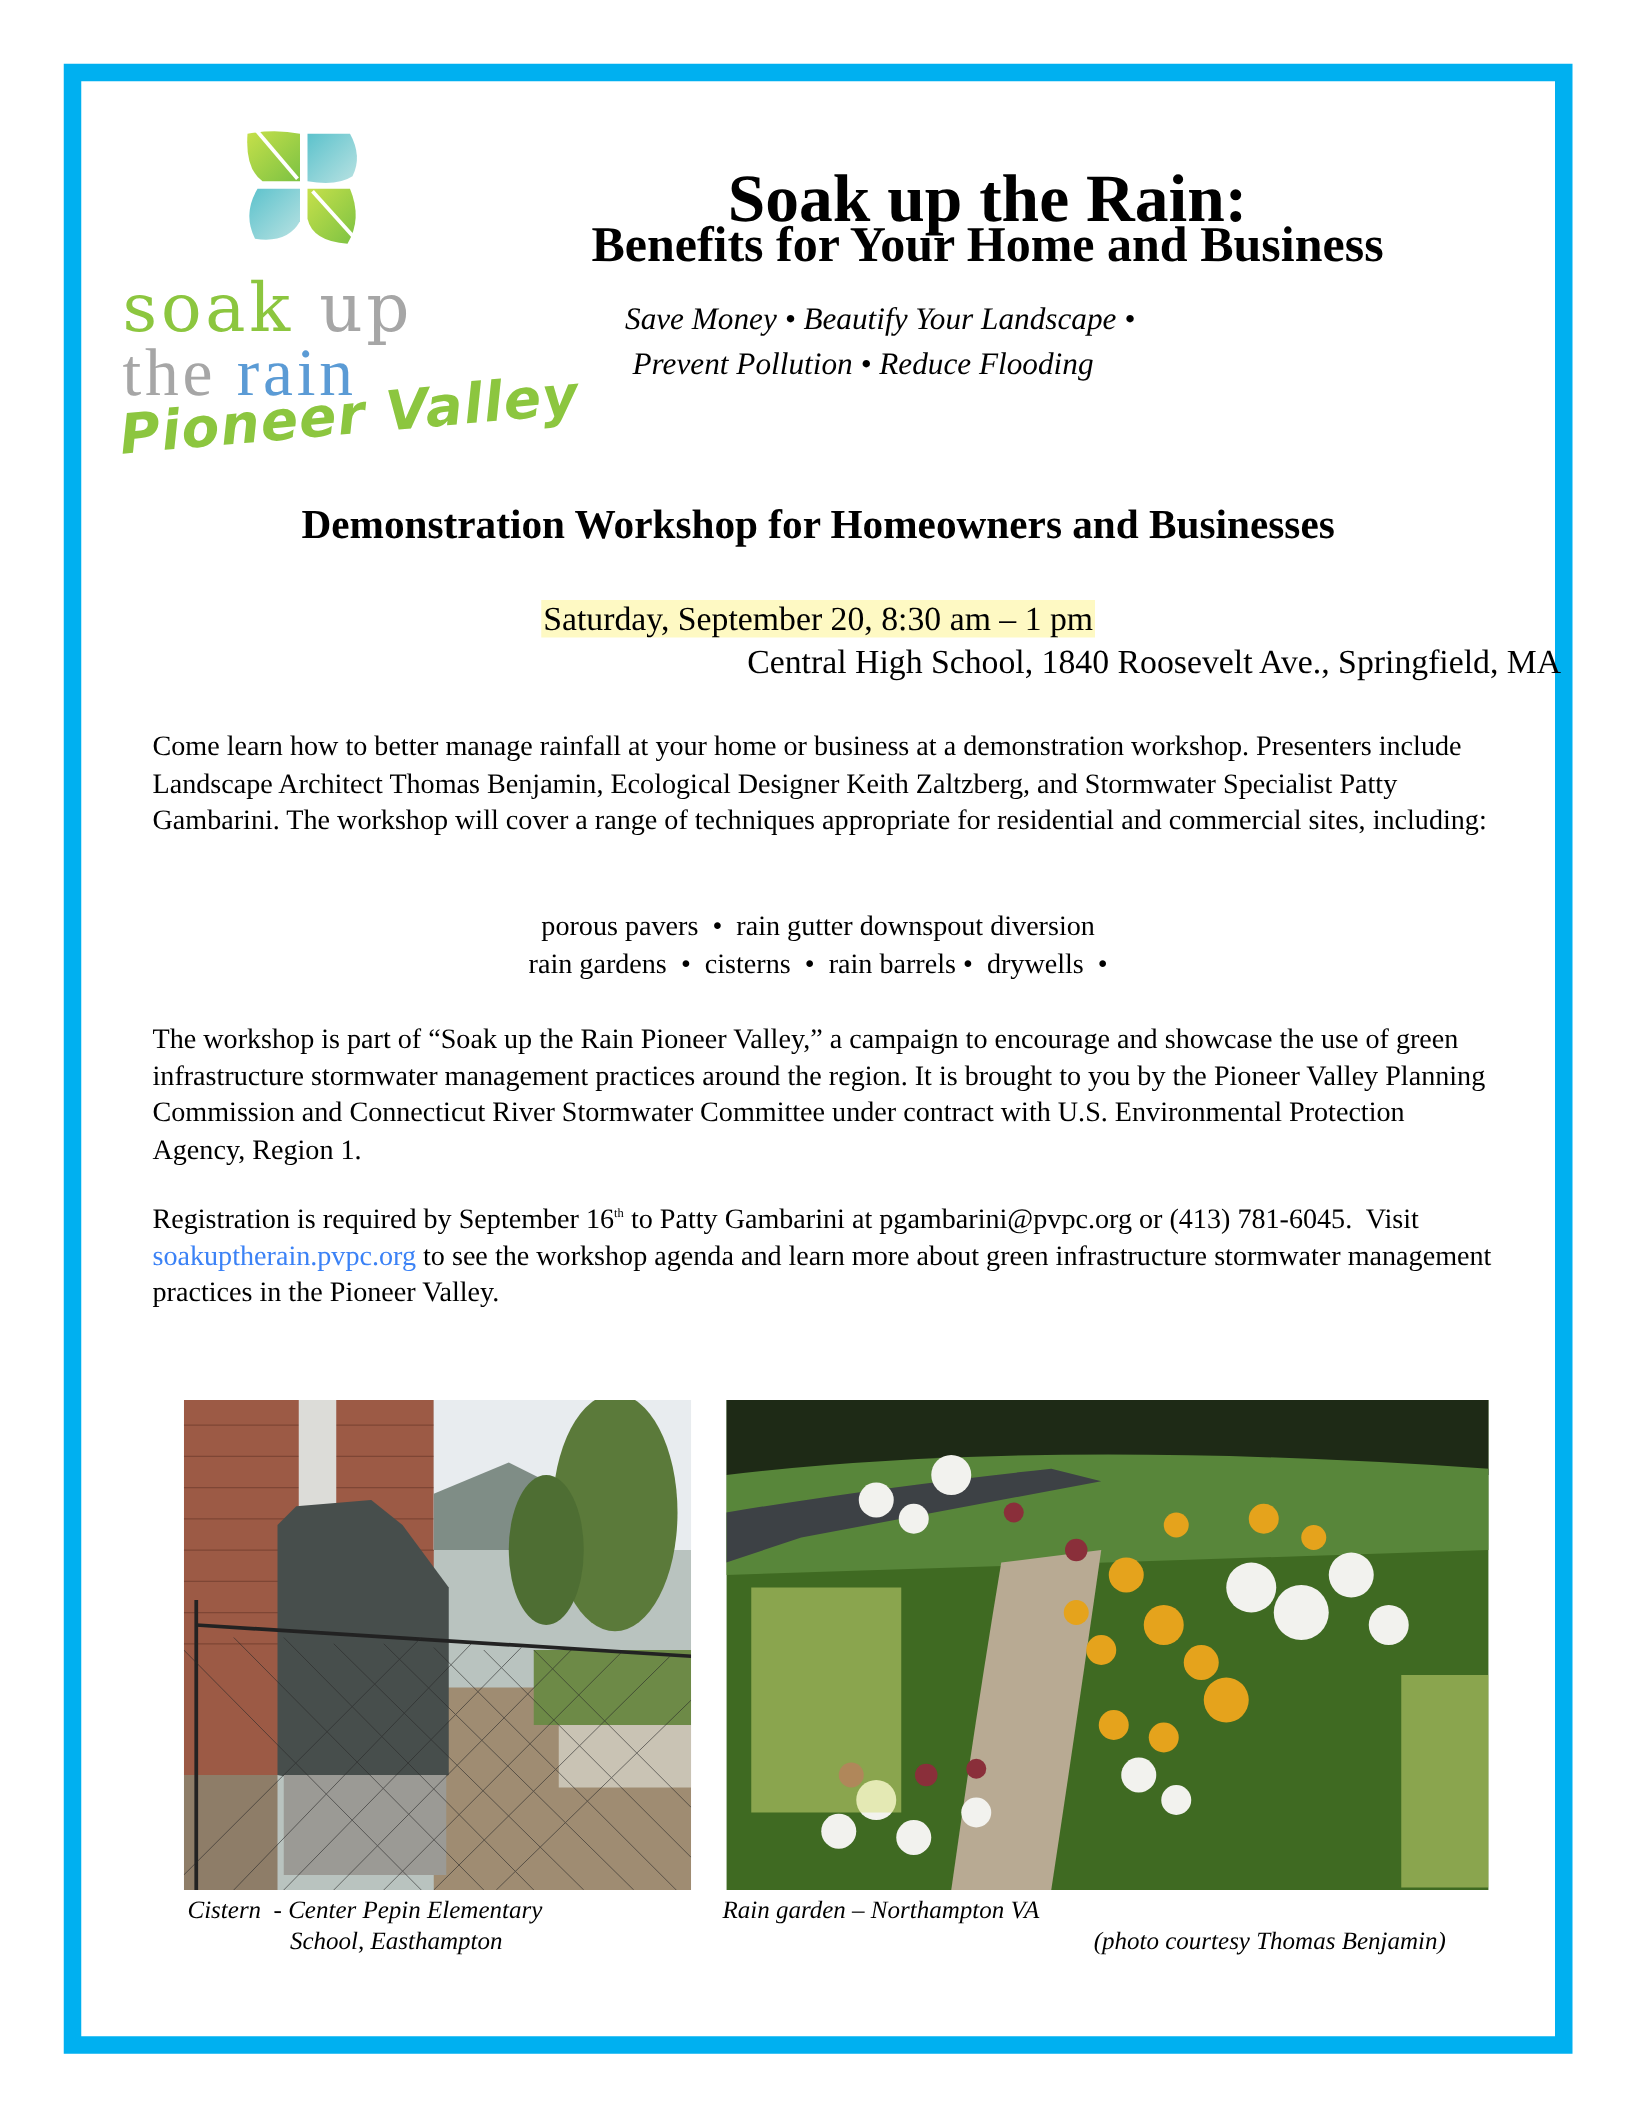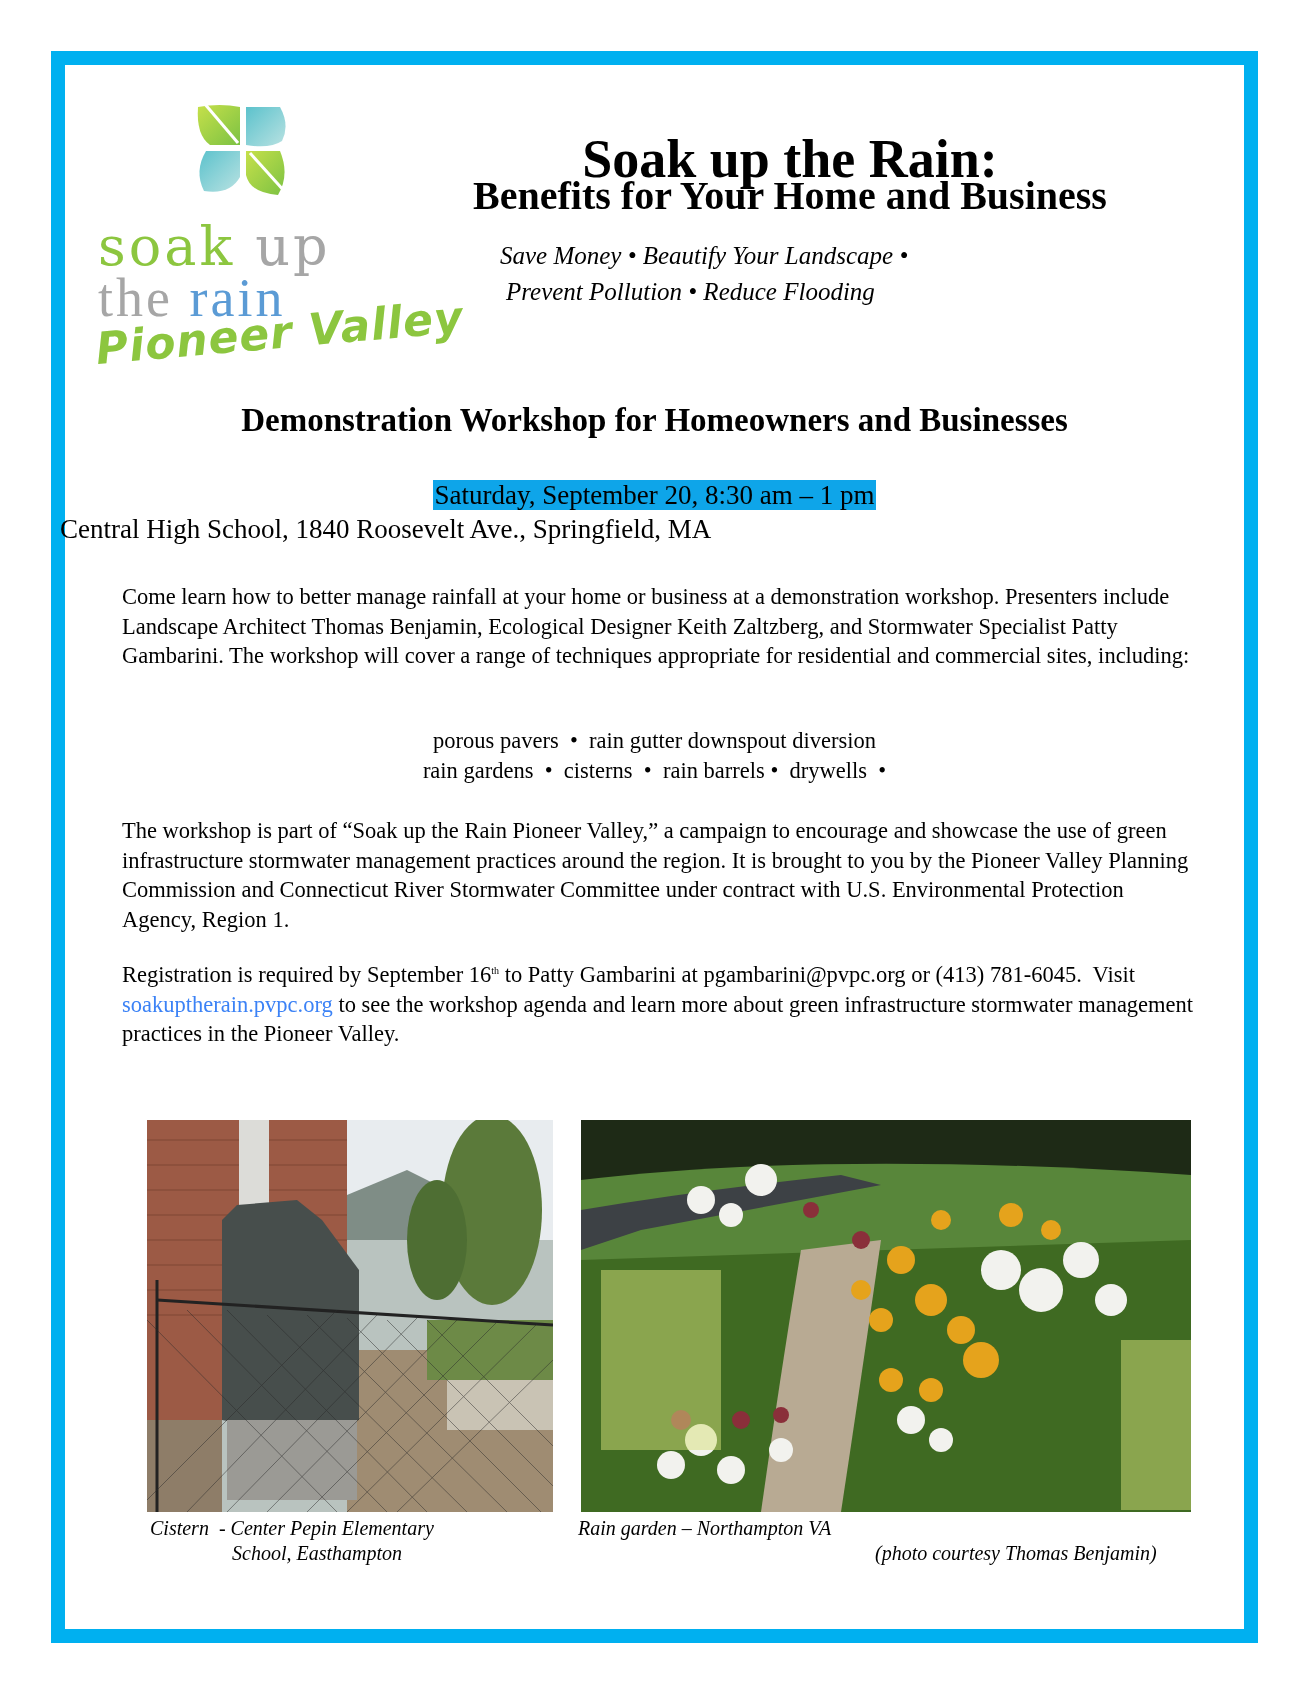--- a/index.html
+++ b/index.html
@@ -18,22 +18,22 @@
   .c-green { color:#8cc63f; }
   .c-gray { color:#a6a6a6; }
   .c-blue { color:#5b9bd5; }
   .title { left:440px; top:108px; width:700px; text-align:center; font-size:54px; font-weight:bold;margin-top:20px; }
   .subtitle { left:440px; top:172px; width:700px; text-align:center; font-size:40px; font-weight:bold; }
   .tagline { left:500px; top:238px; width:520px; font-size:25px; font-style:italic; line-height:36px; }
   .tagline div { white-space:nowrap; }
   .tagline .t2 { padding-left:6px; }
   .workshop { left:60px; top:402px; width:1189px; text-align:center; font-size:33px; font-weight:bold; }
   .date-wrap { left:60px; top:480px; width:1189px; text-align:center; font-size:27px; }
-  .date { background:#0ea5e9; padding:0 2px; }
-  .venue { left:60px; top:514px; width:1189px; text-align:left; font-size:27px; }
+  .date { background:#fef9c3; padding:0 2px; }
+  .venue { left:60px; top:514px; width:1189px; text-align:right; font-size:27px; }
   .para { left:122px; width:1080px; font-size:22.5px; line-height:29.5px; }
   .p1 { top:582px; }
   .techniques { left:60px; top:726px; width:1189px; text-align:center; font-size:22.5px; line-height:30px; }
   .p2 { top:816px; }
   .p3 { top:960px; }
   sup { font-size:10px; line-height:0; }
   a.link { color:#3b82f6; }
   .photo { top:1120px; height:392px; overflow:hidden; }
   .photo1 { left:147px; width:406px; }
   .photo2 { left:581px; width:610px; }

